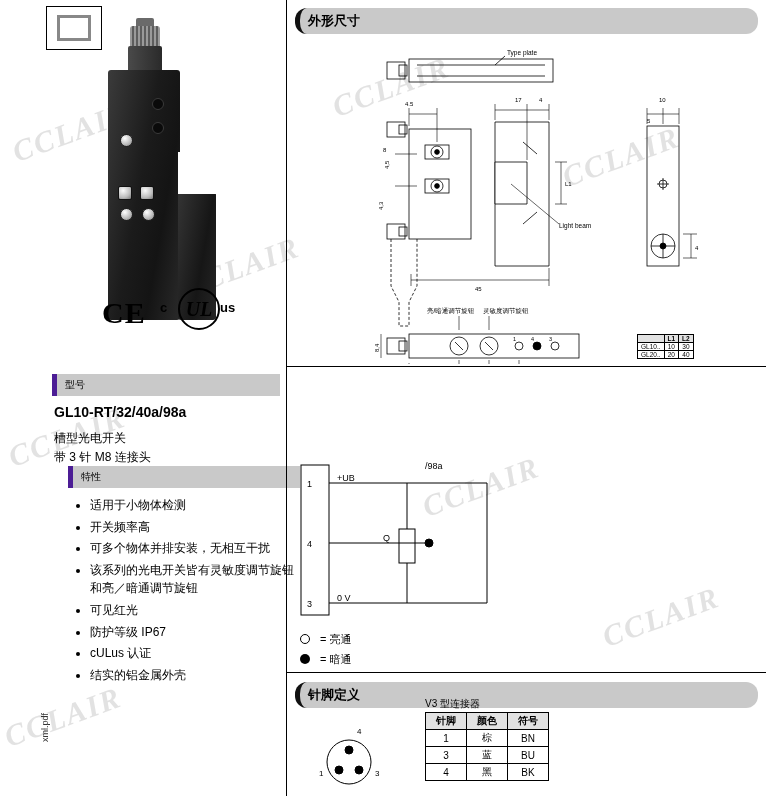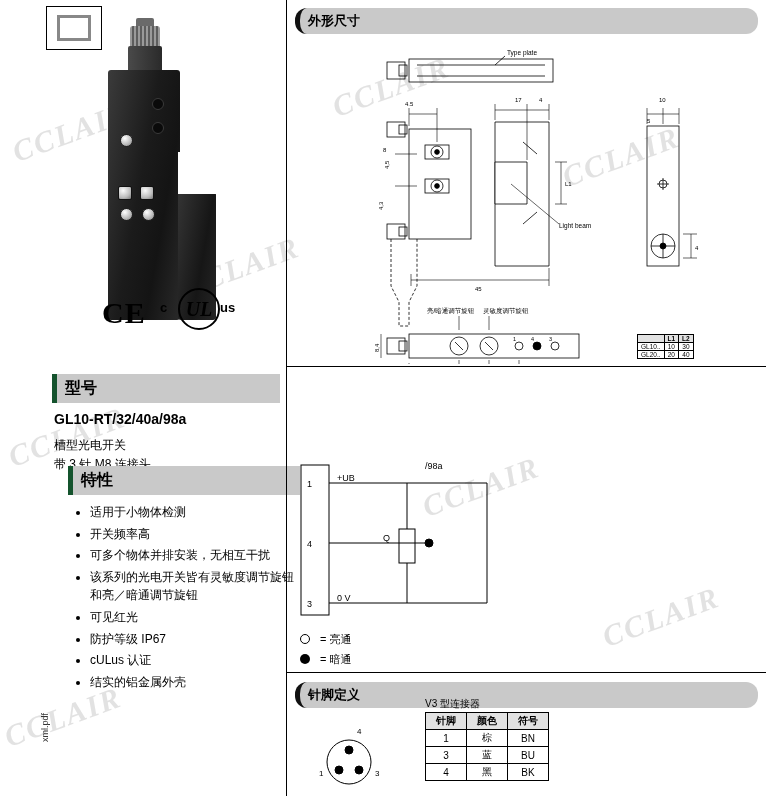--- a/index.html
+++ b/index.html
@@ -103,22 +103,22 @@
     display:flex; align-items:center; justify-content:center;
     font-family:"Liberation Serif", serif;
     font-style:italic; font-weight:bold; font-size:20px;
   }
   .ul-c { position:absolute; left:0px; top:12px; font-size:13px; font-weight:bold; }
   .ul-us { position:absolute; left:60px; top:12px; font-size:13px; font-weight:bold; }
 
   
   .sec-bar {
     background:#c9c9c9;
-    border-left:5px solid #14532d;
-    font-weight:bold; font-size:16px;
+    border-left:5px solid #4c1d95;
+    font-weight:normal; font-size:10px;
     padding:4px 8px;
     margin-bottom:8px;
   }
   .model-name { font-weight:bold; font-size:14px; margin:0 0 10px 2px; }
   .desc-line { font-size:12px; margin:0 0 2px 2px; line-height:1.45; }
 
   ul.feat { margin:6px 0 0 4px; padding:0 0 0 18px; }
   ul.feat li { font-size:12px; line-height:1.55; margin-bottom:3px; }
 
   .left-block-model { position:absolute; left:52px; top:374px; width:228px; }

